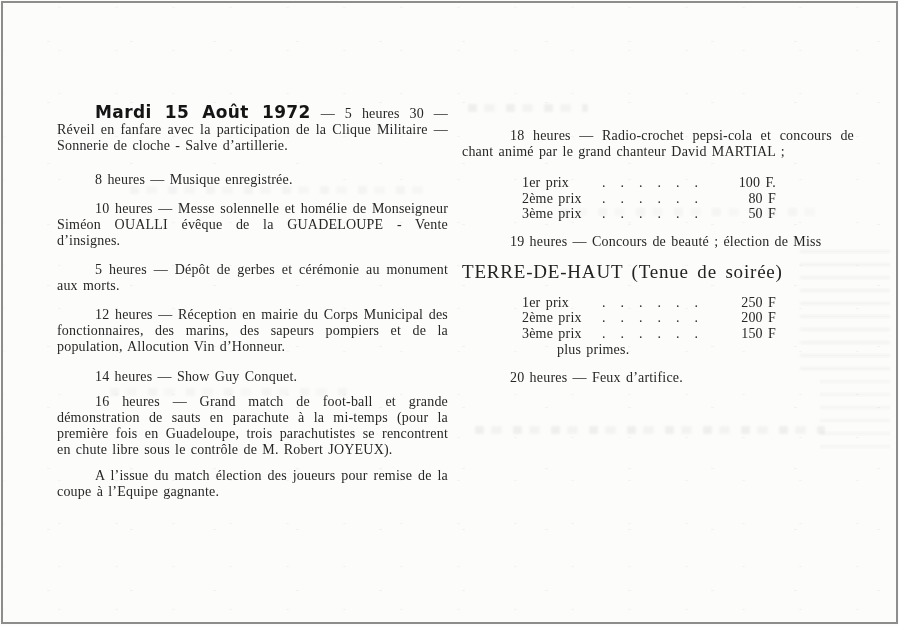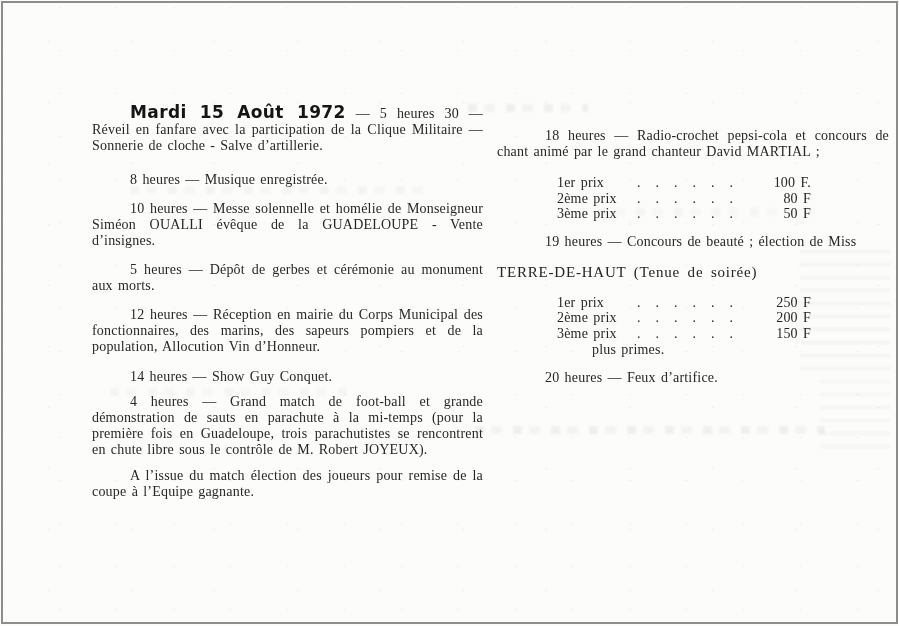--- a/index.html
+++ b/index.html
@@ -26,21 +26,20 @@
     pointer-events: none;
   }
   .col {
     position: absolute;
     color: #272727;
     font-size: 14px;
     line-height: 16px;
     letter-spacing: 0.2px;
     word-spacing: 1.5px;
     text-align: justify;
-    margin-left: 35px;
   }
   .col-left  { left: 57px;  top: 104px; width: 391px; }
   .col-right { left: 462px; top: 128px; width: 392px; }
 
   .para { text-indent: 38px; margin-bottom: 13px; }
   .col-right .para { text-indent: 48px; }
 
   .para-opening { margin-bottom: 18px; }
   .para-12h { margin-bottom: 14px; }
   .para-14h { margin-bottom: 9px; }
@@ -50,21 +49,21 @@
 
   .date-title {
     font-family: "DejaVu Sans", sans-serif;
     font-weight: bold;
     font-size: 17px;
     letter-spacing: 0.4px;
     color: #151515;
     word-spacing: 2px;
   }
   .miss-title {
-    font-size: 15px;
+    font-size: 19px;
     letter-spacing: 0.8px;
     word-spacing: 3px;
     text-align: left;
     margin-bottom: 15px;
     color: #242424;
   }
   .prize-list { margin: 0 0 12px 60px; width: 254px; }
   .prize-list-2 { margin-bottom: 0; }
   .prize-row {
     display: flex;
@@ -113,21 +112,21 @@
     <p class="para">8 heures — Musique enregistrée.</p>
 
     <p class="para">10 heures — Messe solennelle et homélie de Monseigneur Siméon OUALLI évêque de la GUADELOUPE - Vente d’insignes.</p>
 
     <p class="para">5 heures — Dépôt de gerbes et cérémonie au monument aux morts.</p>
 
     <p class="para para-12h">12 heures — Réception en mairie du Corps Municipal des fonctionnaires, des marins, des sapeurs pompiers et de la population, Allocution Vin d’Honneur.</p>
 
     <p class="para para-14h">14 heures — Show Guy Conquet.</p>
 
-    <p class="para para-16h">4 heures — Grand match de foot-ball et grande démonstration de sauts en parachute à la mi-temps (pour la première fois en Guadeloupe, trois parachutistes se rencontrent en chute libre sous le contrôle de M. Robert JOYEUX).</p>
+    <p class="para para-16h">16 heures — Grand match de foot-ball et grande démonstration de sauts en parachute à la mi-temps (pour la première fois en Guadeloupe, trois parachutistes se rencontrent en chute libre sous le contrôle de M. Robert JOYEUX).</p>
 
     <p class="para">A l’issue du match élection des joueurs pour remise de la coupe à l’Equipe gagnante.</p>
   </div>
 
   <div class="col col-right">
     <p class="para para-18h">18 heures — Radio-crochet pepsi-cola et concours de chant animé par le grand chanteur David MARTIAL ;</p>
 
     <div class="prize-list">
       <div class="prize-row">
         <span class="prize-label">1er prix</span>

